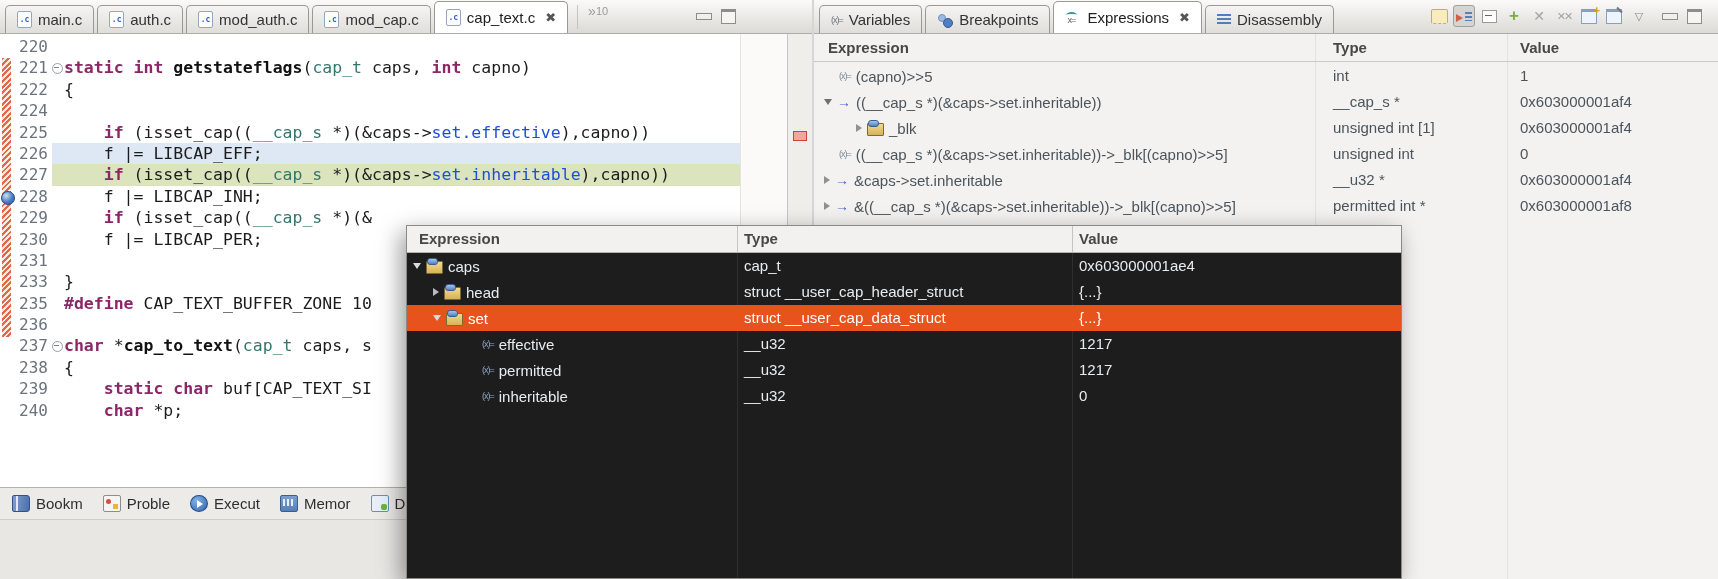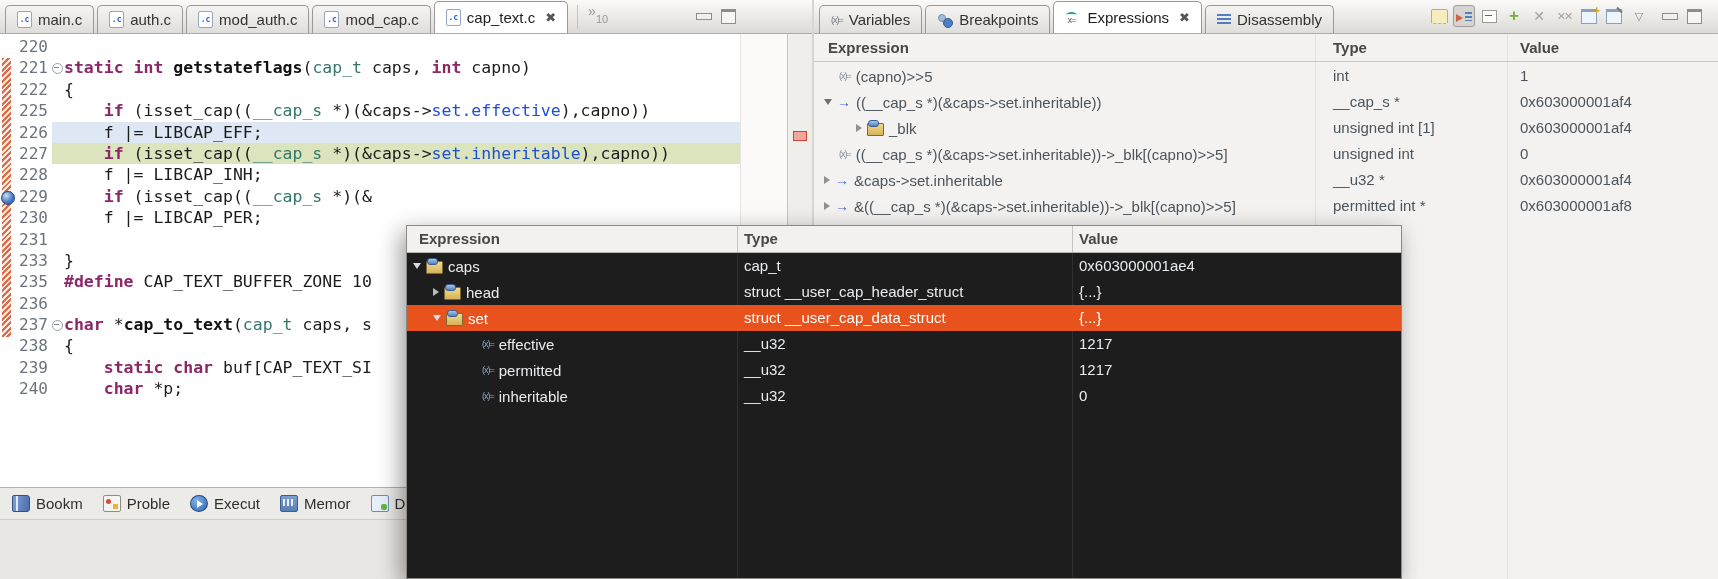--- a/index.html
+++ b/index.html
@@ -16,21 +16,21 @@
   .tabs{display:flex;align-items:flex-end;height:100%;padding-left:5px;}
   .tab{height:27px;display:flex;align-items:center;gap:6px;padding:0 11px;
        border:1px solid #9b9996;border-bottom:none;border-radius:5px 5px 0 0;
        background:linear-gradient(#f5f4f2,#e0ded a);background:linear-gradient(#f5f4f2,#e0deda);
        margin-right:3px;font-size:15px;color:#333;white-space:nowrap;}
   .tab.active{background:#fff;height:31px;position:relative;z-index:2;color:#222;}
   .tab .close{font-size:13px;color:#555;margin-left:4px;font-weight:bold;}
   .tab-overflow{align-self:center;margin-left:6px;color:#9a9a9a;display:flex;align-items:flex-start;
        padding:0 10px;border-left:1px solid #c5c3c0;height:24px;}
   .tab-overflow .chev{font-size:14px;line-height:12px;}
-  .tab-overflow .ovcount{font-size:11px;margin-top:8px;}
+  .tab-overflow .ovcount{font-size:11px;}
 
   .winbtns{position:absolute;top:9px;display:flex;gap:9px;z-index:3;}
   .editor-winbtns{right:76px;} .panel-winbtns{right:16px;}
   .minbtn{width:14px;height:5px;border:1px solid #8f8d8a;background:#f1efec;margin-top:4px;}
   .maxbtn{width:13px;height:11px;border:1px solid #8f8d8a;border-top:3px solid #8f8d8a;background:#f7f5f2;}
 
   
   .ico{display:inline-flex;align-items:center;justify-content:center;flex:none;}
   .ico-cfile{width:13px;height:15px;background:#fdfdfd;border:1px solid #93a7bd;border-radius:2px;
        font-family:"DejaVu Sans Mono",monospace;font-size:8px;font-weight:bold;color:#2d62c9;}
@@ -208,20 +208,24 @@
           <div class="code-row">
             <span class="lnum">221</span>
             <span class="fold"></span>
             <span class="codetext"><span class="kw">static</span><span> </span><span class="kw">int</span><span> </span><span class="fn">getstateflags</span><span>(</span><span class="ty">cap_t</span><span> caps, </span><span class="kw">int</span><span> capno)</span></span>
           </div>
           <div class="code-row">
             <span class="lnum">222</span>
             <span class="codetext"><span>{</span></span>
           </div>
           <div class="code-row">
+            <span class="lnum">224</span>
+            <span class="codetext"></span>
+          </div>
+          <div class="code-row">
             <span class="lnum">225</span>
             <span class="codetext"><span>    </span><span class="kw">if</span><span> (isset_cap((</span><span class="ty">__cap_s</span><span> *)(&amp;caps-&gt;</span><span class="mem">set.effective</span><span>),capno))</span></span>
           </div>
           <div class="code-row">
             <div class="hl blue"></div>
             <span class="lnum">226</span>
             <span class="codetext"><span>    f |= LIBCAP_EFF;</span></span>
           </div>
           <div class="code-row">
             <div class="hl green"></div>

